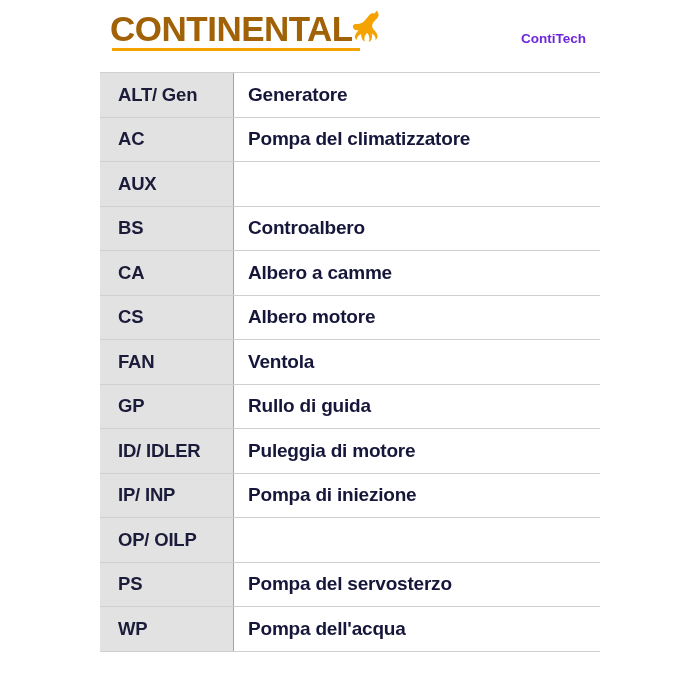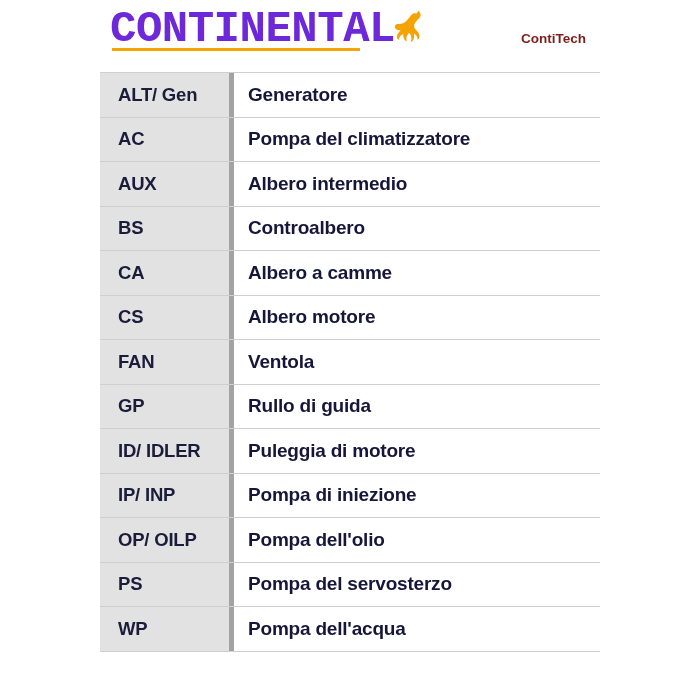--- a/index.html
+++ b/index.html
@@ -34,25 +34,25 @@
   .logo-wrap {
     position: absolute;
     left: 10px;
     top: 10px;
     display: flex;
     align-items: flex-start;
     height: 50px;
   }
 
   .logo-text {
-    font-family: Liberation Mono, monospace;
-    font-size: 44px;
+    font-family: Liberation Sans, sans-serif;
+    font-size: 35px;
     font-weight: bold;
     letter-spacing: -0.5px;
-    color: #6d28d9;
+    color: #a16207;
     line-height: 38px;
     white-space: nowrap;
   }
 
   .logo-horse {
     position: relative;
     margin-left: -6px;
     top: -4px;
     width: 40px;
     height: 40px;
@@ -66,21 +66,21 @@
     height: 3px;
     background: #f5a300;
   }
 
   .contitech {
     position: absolute;
     right: 14px;
     top: 31px;
     font-size: 13.5px;
     font-weight: bold;
-    color: #7f1d1d;
+    color: #6d28d9;
     letter-spacing: 0px;
   }
 
   
   .table {
     position: absolute;
     left: 100px;
     top: 72px;
     width: 500px;
     border-top: 1px solid #cfcfcf;
@@ -94,21 +94,21 @@
   }
 
   .cell-code {
     width: 134px;
     min-width: 134px;
     background: #e2e2e2;
     display: flex;
     align-items: center;
     padding-left: 18px;
     box-sizing: border-box;
-    border-right: 5px solid #a3a3a3;
+    border-right: 1px solid #a3a3a3;
     font-size: 18.5px;
     font-weight: bold;
     color: #1b1b3a;
     letter-spacing: -0.2px;
   }
 
   .cell-desc {
     flex: 1;
     background: #ffffff;
     display: flex;
@@ -157,21 +157,20 @@
       <div class="row">
         <div class="cell-code">ALT/ Gen</div>
         <div class="cell-desc">Generatore</div>
       </div>
       <div class="row">
         <div class="cell-code">AC</div>
         <div class="cell-desc">Pompa del climatizzatore</div>
       </div>
       <div class="row">
         <div class="cell-code">AUX</div>
-        <div class="cell-desc">Albero intermedio</div>
       </div>
       <div class="row">
         <div class="cell-code">BS</div>
         <div class="cell-desc">Controalbero</div>
       </div>
       <div class="row">
         <div class="cell-code">CA</div>
         <div class="cell-desc">Albero a camme</div>
       </div>
       <div class="row">
@@ -189,21 +188,20 @@
       <div class="row">
         <div class="cell-code">ID/ IDLER</div>
         <div class="cell-desc">Puleggia di motore</div>
       </div>
       <div class="row">
         <div class="cell-code">IP/ INP</div>
         <div class="cell-desc">Pompa di iniezione</div>
       </div>
       <div class="row">
         <div class="cell-code">OP/ OILP</div>
-        <div class="cell-desc">Pompa dell'olio</div>
       </div>
       <div class="row">
         <div class="cell-code">PS</div>
         <div class="cell-desc">Pompa del servosterzo</div>
       </div>
       <div class="row">
         <div class="cell-code">WP</div>
         <div class="cell-desc">Pompa dell'acqua</div>
       </div>
     </div>

